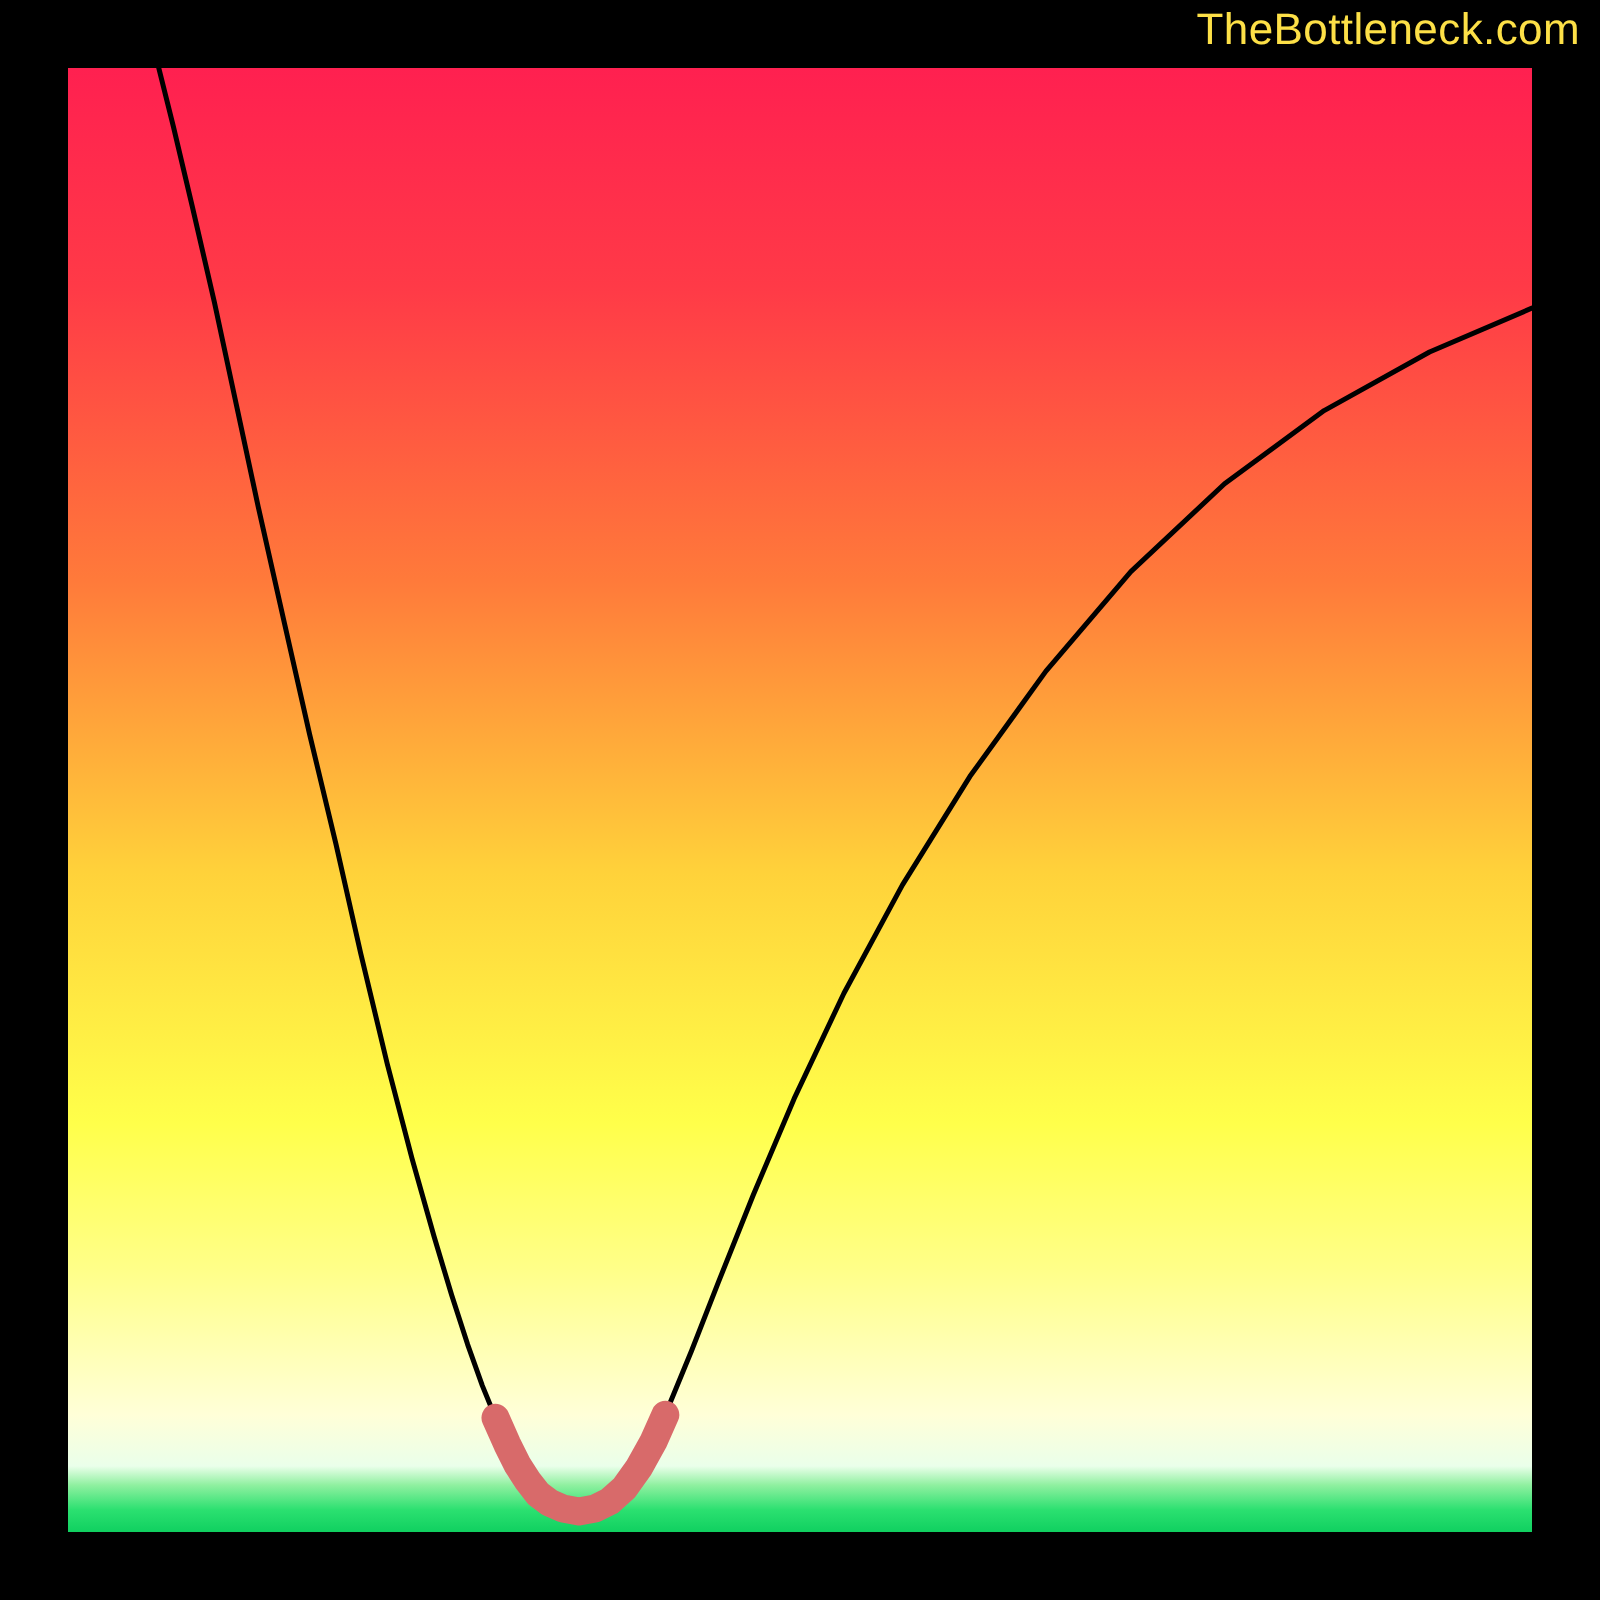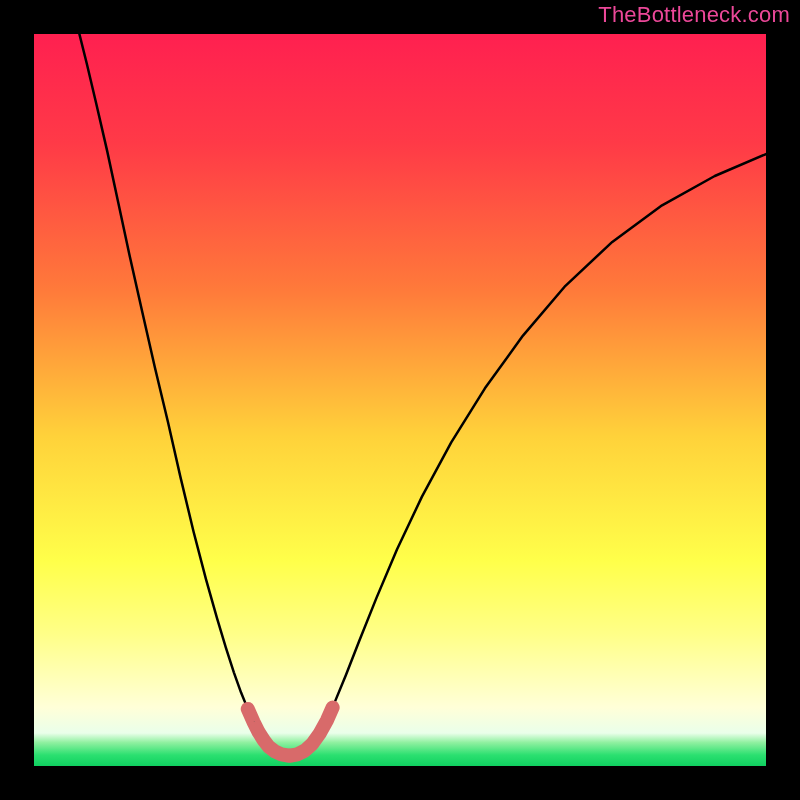--- a/index.html
+++ b/index.html
@@ -22,21 +22,21 @@
     top: 34px;
     width: 732px;
     height: 732px;
   }
   .watermark {
     position: absolute;
     top: 2px;
     right: 10px;
     font-size: 22px;
     font-weight: 500;
-    color: #ec4899;
+    color: #fde047;
     letter-spacing: 0.2px;
     user-select: none;
   }
 </style>
 </head>
 <body>
 
 <div class="frame">
   <div class="watermark">TheBottleneck.com</div>
   <svg class="plot" viewBox="0 0 732 732" preserveAspectRatio="none">

